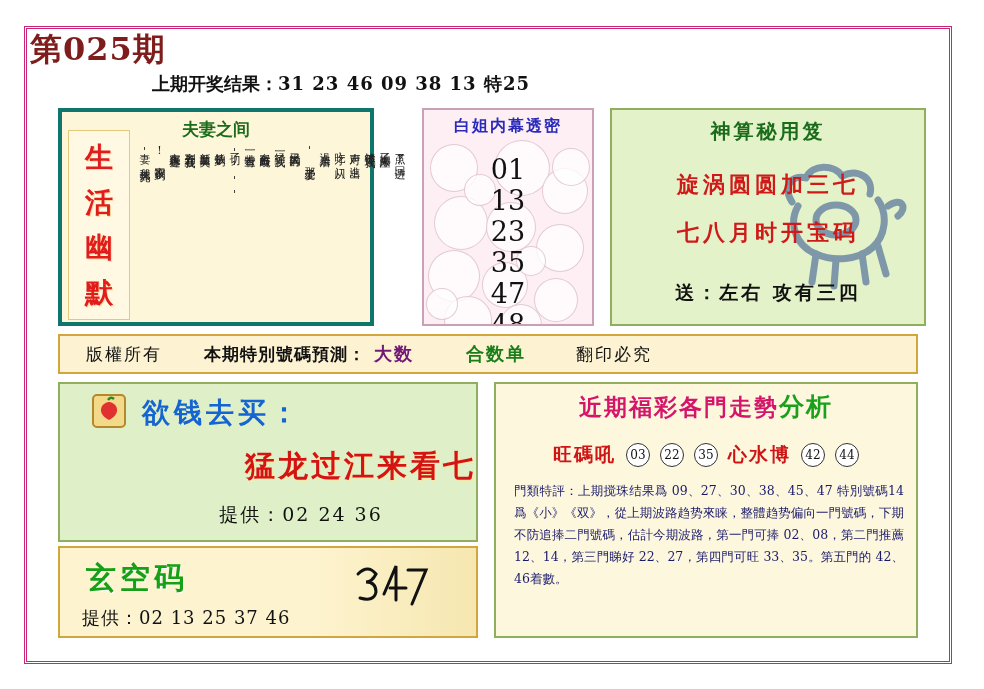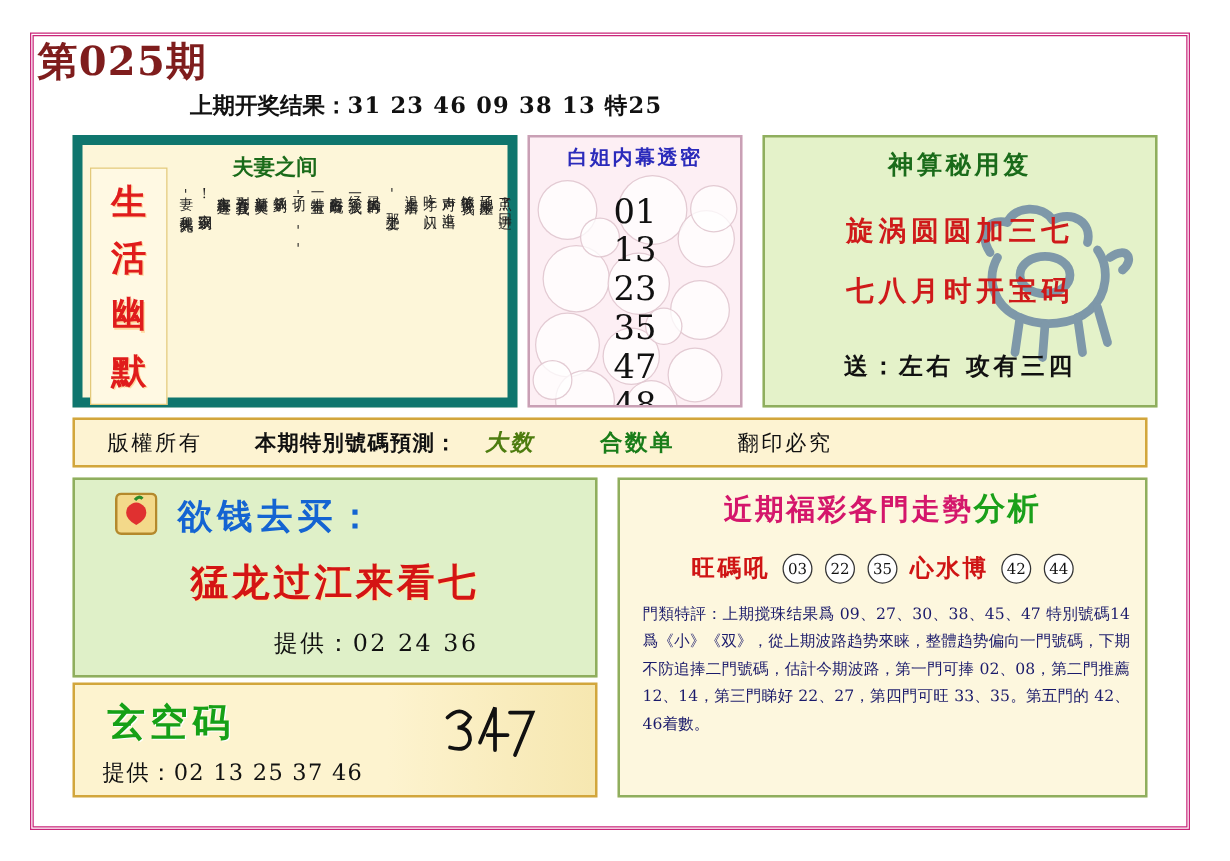--- a/index.html
+++ b/index.html
@@ -33,22 +33,22 @@
     font-size:18px;font-weight:bold;color:#111;
     white-space:nowrap;
   }
   .header-result .nums{letter-spacing:1px;}
 
   
   .panel{position:absolute;box-sizing:border-box;}
 
   
   .p-humor{
-    left:58px;top:108px;width:356px;height:218px;
-    background:#fdf6d9;border:8px solid #0f766e;
+    left:58px;top:108px;width:316px;height:218px;
+    background:#fdf6d9;border:4px solid #0f766e;
   }
   .p-humor .title{
     position:absolute;left:120px;top:6px;
     font-family:"DejaVu Serif","Liberation Serif",serif;
     font-size:17px;font-weight:bold;color:#1a6b1a;
     white-space:nowrap;
   }
   .vertical-logo{
     position:absolute;left:6px;top:18px;width:62px;height:190px;
     background:#fff9e3;border:1px solid #e3c97a;
@@ -143,21 +143,21 @@
   .bar-left{
     font-family:"DejaVu Serif","Liberation Serif",serif;
     font-size:17px;color:#111;letter-spacing:2px;margin-left:26px;
   }
   .bar-mid{
     font-family:"DejaVu Serif","Liberation Serif",serif;
     font-size:17px;font-weight:bold;color:#111;margin-left:42px;letter-spacing:1px;
   }
   .bar-v1{
     font-family:"DejaVu Serif","Liberation Serif",serif;
-    font-size:18px;font-weight:bold;color:#4d7c0f;margin-left:22px;letter-spacing:2px;font-style:italic;
+    font-size:18px;font-weight:bold;color:#701a75;margin-left:8px;letter-spacing:2px;
   }
   .bar-v2{
     font-family:"DejaVu Serif","Liberation Serif",serif;
     font-size:18px;font-weight:bold;color:#1a7d1a;margin-left:52px;letter-spacing:2px;
   }
   .bar-right{
     font-family:"DejaVu Serif","Liberation Serif",serif;
     font-size:17px;color:#111;margin-left:50px;letter-spacing:2px;
   }
 
@@ -169,21 +169,21 @@
   .buy-icon{
     position:absolute;left:32px;top:10px;width:34px;height:34px;
   }
   .buy-title{
     position:absolute;left:82px;top:10px;
     font-family:"DejaVu Serif","Liberation Serif",serif;
     font-size:28px;font-weight:bold;color:#1464d2;letter-spacing:4px;
     white-space:nowrap;
   }
   .buy-main{
-    position:absolute;left:0;top:62px;width:100%;text-align:center;
+    position:absolute;left:0;top:62px;width:100%;text-align:right;
     font-family:"DejaVu Serif","Liberation Serif",serif;
     font-size:30px;font-weight:bold;color:#d41414;letter-spacing:3px;
     text-shadow:1px 1px 0 #ffe9a0;
   }
   .buy-sub{
     position:absolute;left:0;top:118px;width:100%;text-align:center;
     font-family:"DejaVu Serif","Liberation Serif",serif;
     font-size:19px;color:#111;letter-spacing:2px;padding-left:33px;
   }
 

